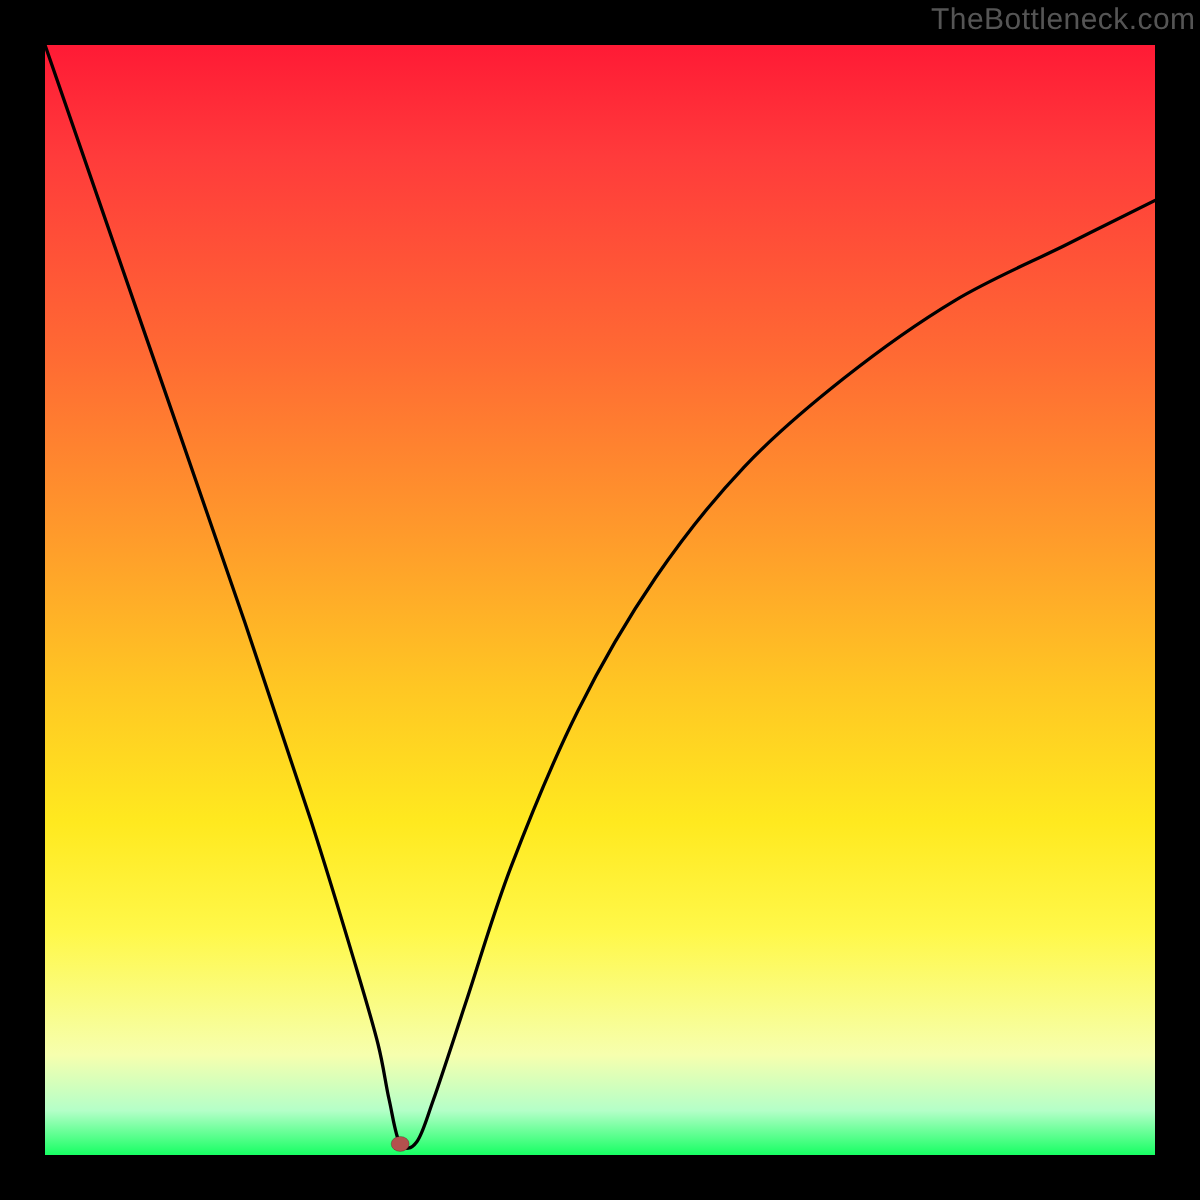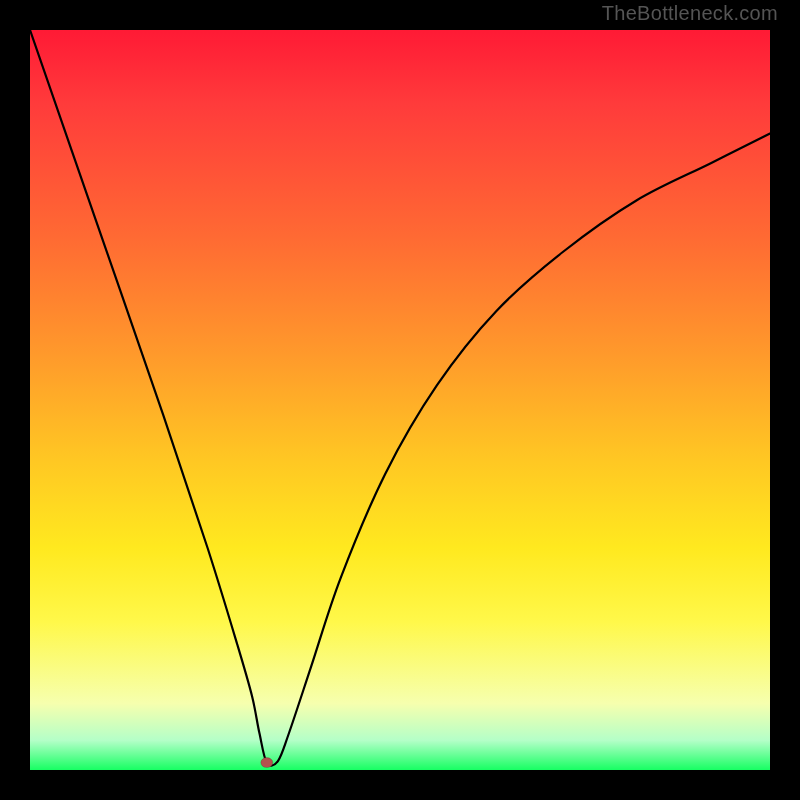--- a/index.html
+++ b/index.html
@@ -13,21 +13,21 @@
   }
   .frame {
     position: relative;
     width: 800px;
     height: 800px;
     box-sizing: border-box;
   }
   .watermark {
     position: absolute;
     top: 2px;
-    right: 22px;
+    right: 3px;
     color: #555;
     font-size: 20px;
     font-weight: 500;
     letter-spacing: 0.3px;
     z-index: 10;
   }
   .plot-area {
     position: absolute;
     left: 30px;
     top: 30px;

